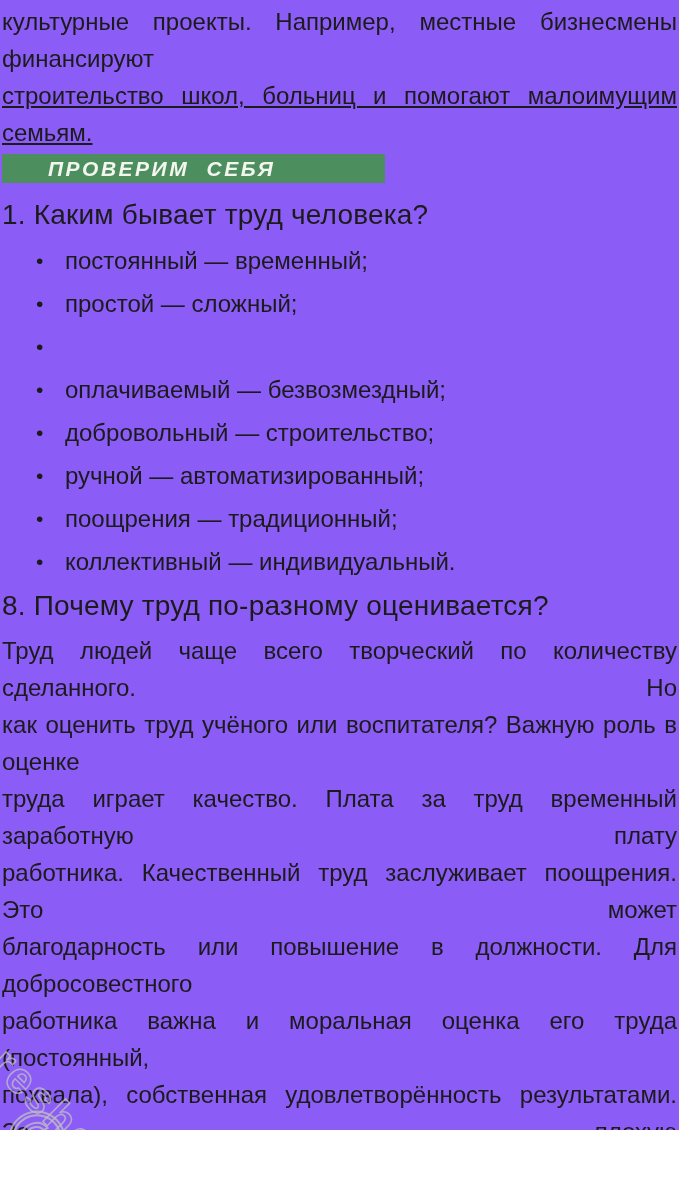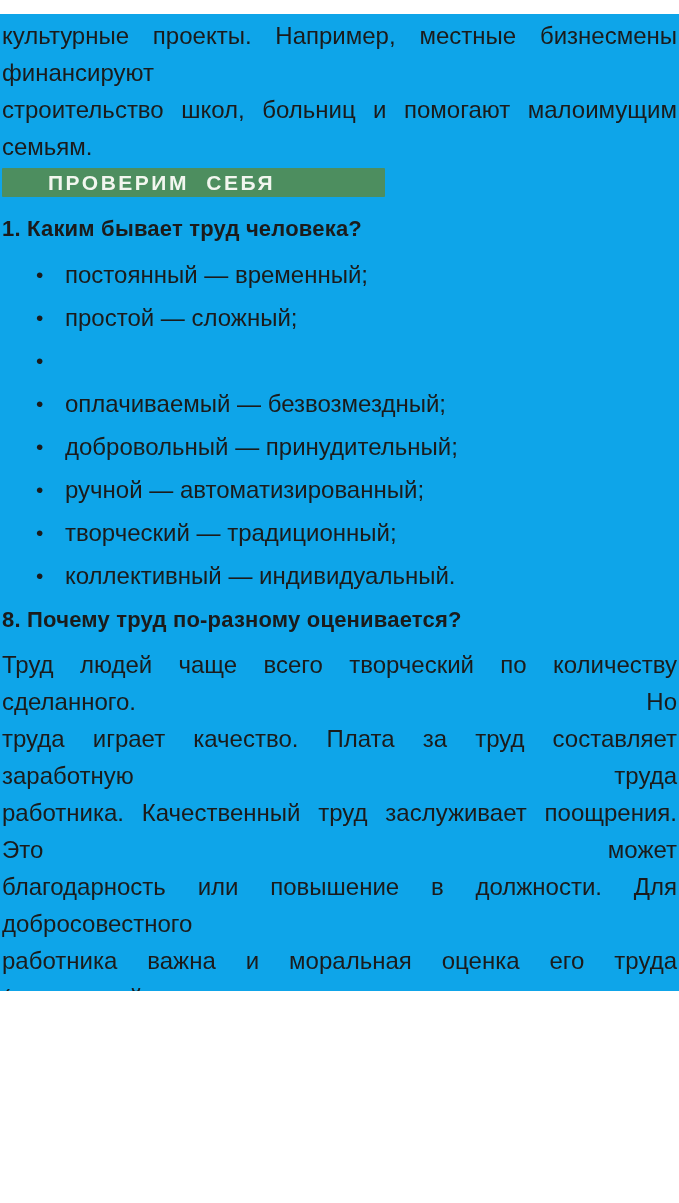--- a/index.html
+++ b/index.html
@@ -1,43 +1,42 @@
 <!DOCTYPE html>
 <html lang="ru"><head>
 <meta charset="utf-8">
 <style>
   html,body{margin:0;padding:0;background:#ffffff;}
   .page{
     position:relative;
-    width:679px;height:977px;
+    width:679px;height:1130px;
     overflow:hidden;
-    background:#0ea5e9;
+    background:#8b5cf6;
     font-family:"Liberation Sans", sans-serif;
     color:#1b1b1b;
-    margin-top:14px;
   }
   .content{position:relative;z-index:1;padding:0 2px;}
   
   .lines{font-size:24px;line-height:37px;}
   .tline{text-align:justify;text-align-last:justify;word-spacing:1px;}
-  .tline.tlast{text-align-last:left;}
+  .tline.tlast{text-align-last:left;text-decoration:underline;}
   .intro{padding-top:3px;}
   .banner{
     margin-top:3px;
     width:383px;height:29px;
     display:flex;align-items:center;
     border-radius:1px;
   }
   .banner-label{
     padding-left:46px;
     font-size:21px;font-weight:bold;
-    letter-spacing:2.5px;word-spacing:9px;
+    letter-spacing:2.5px;word-spacing:9px;font-style:italic;
   }
   .qtitle{
-    font-weight:bold;font-size:22px;line-height:30px;
+    font-weight:normal;font-size:28px;line-height:30px;
     letter-spacing:0.2px;
   }
   .q1-title{margin-top:17px;}
   .q2-title{margin-top:8px;}
   .bullets{margin-top:9px;}
   .bullet-item{display:flex;line-height:43px;font-size:24px;}
   .dot{margin-left:34px;width:29px;font-size:21px;}
   .p2{margin-top:11px;}
   
   .wm{position:absolute;z-index:2;pointer-events:none;color:transparent;opacity:0.75;}
@@ -82,40 +81,41 @@
       </div>
       <div class="bullet-item">
         <span class="dot">•</span>
       </div>
       <div class="bullet-item">
         <span class="dot">•</span>
         <span>оплачиваемый — безвозмездный;</span>
       </div>
       <div class="bullet-item">
         <span class="dot">•</span>
-        <span>добровольный — принудительный;</span>
+        <span>добровольный — строительство;</span>
       </div>
       <div class="bullet-item">
         <span class="dot">•</span>
         <span>ручной — автоматизированный;</span>
       </div>
       <div class="bullet-item">
         <span class="dot">•</span>
-        <span>творческий — традиционный;</span>
+        <span>поощрения — традиционный;</span>
       </div>
       <div class="bullet-item">
         <span class="dot">•</span>
         <span>коллективный — индивидуальный.</span>
       </div>
     </div>
 
     <div class="qtitle q2-title">8. Почему труд по-разному оценивается?</div>
     <div class="lines p2">
         <div class="tline">Труд людей чаще всего творческий по количеству сделанного. Но</div>
-        <div class="tline">труда играет качество. Плата за труд составляет заработную труда</div>
+        <div class="tline">как оценить труд учёного или воспитателя? Важную роль в оценке</div>
+        <div class="tline">труда играет качество. Плата за труд временный заработную плату</div>
         <div class="tline">работника. Качественный труд заслуживает поощрения. Это может</div>
         <div class="tline">благодарность или повышение в должности. Для добросовестного</div>
         <div class="tline">работника важна и моральная оценка его труда (постоянный,</div>
         <div class="tline">похвала), собственная удовлетворённость результатами. За плохую</div>
       </div>
 
   </div>
 
   <div class="wm wm-text">reshak.ru</div>
   <div class="wm wm-c">©</div>

